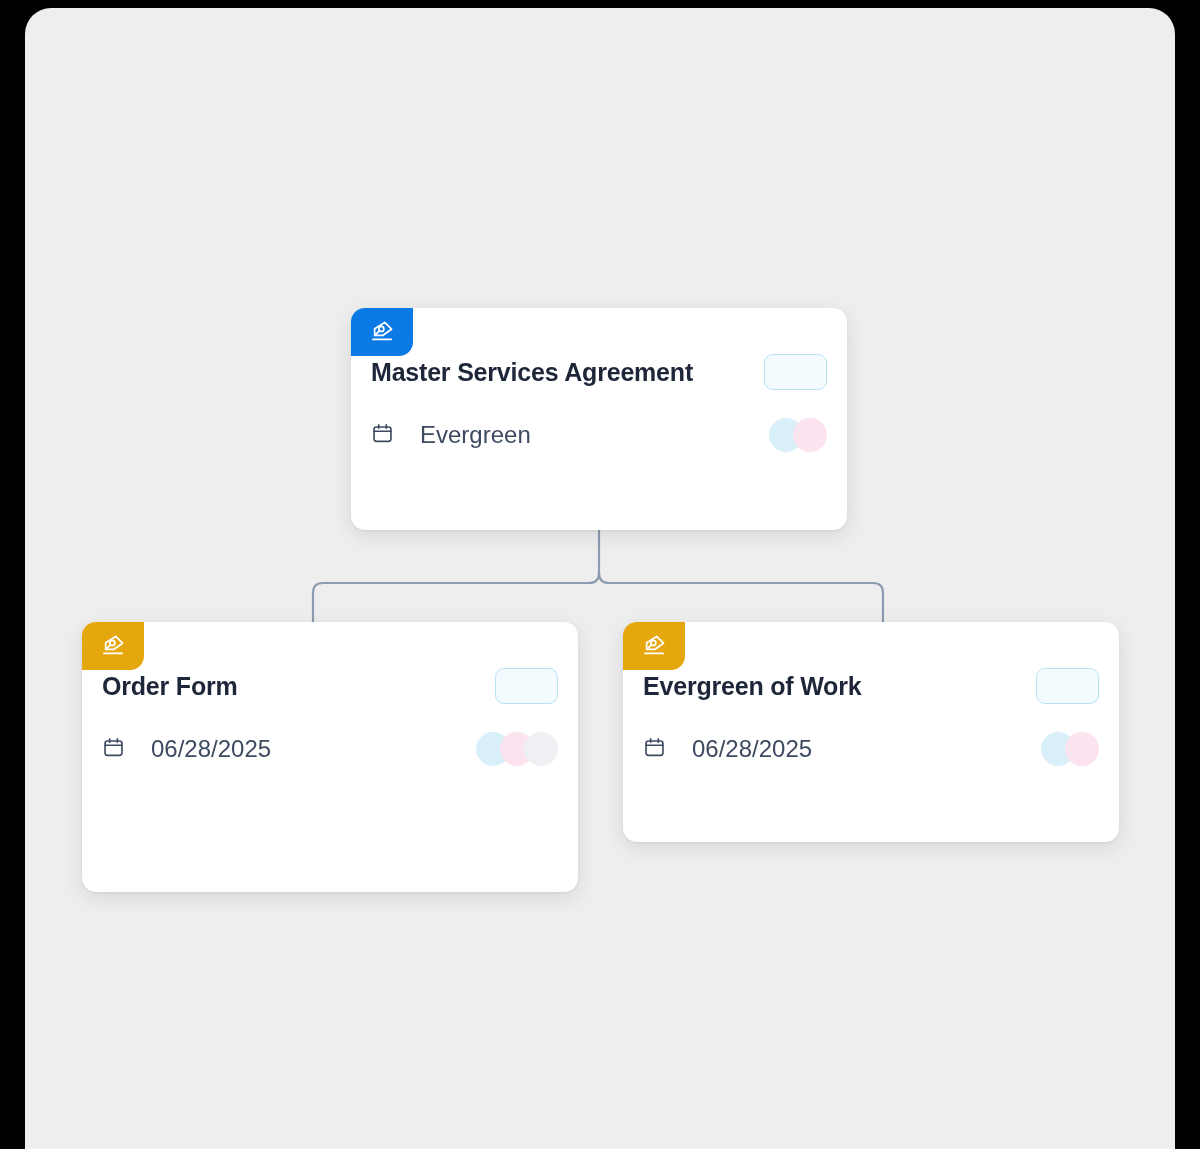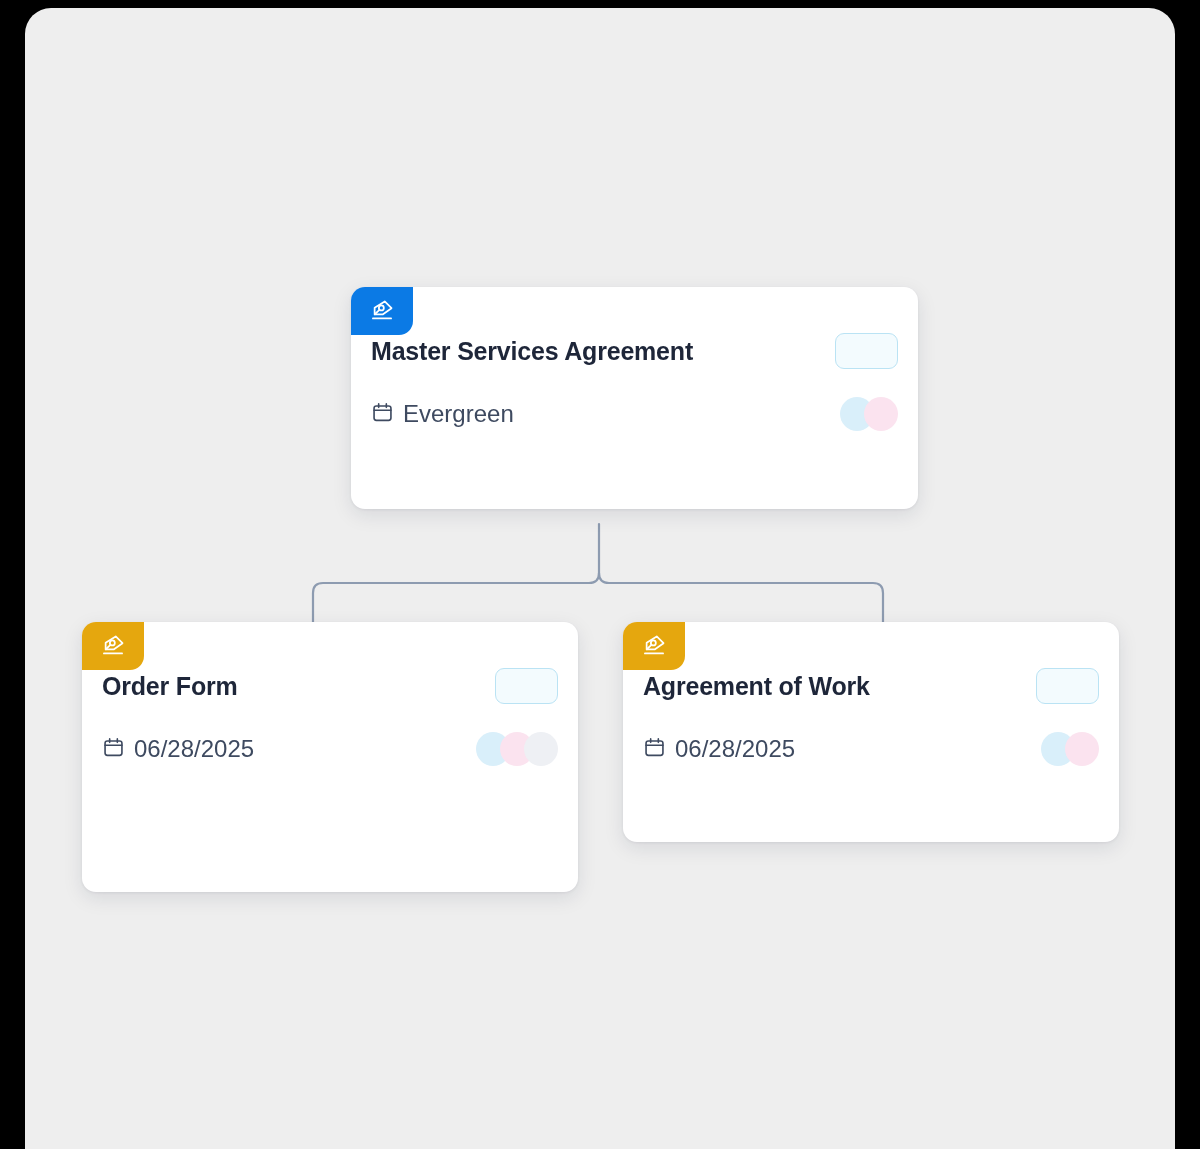--- a/index.html
+++ b/index.html
@@ -101,21 +101,21 @@
     right: 20px;
     top: 110px;
     display: flex;
     align-items: center;
     justify-content: space-between;
   }
 
   .meta-left {
     display: flex;
     align-items: center;
-    gap: 9px;
+    gap: 26px;
   }
 
   .meta-text {
     font-size: 24px;
     color: #3e4a60;
     line-height: 1;
     white-space: nowrap;
   }
 
   .cal-icon { display: block; flex: none; }
@@ -129,22 +129,22 @@
     width: 34px;
     height: 34px;
     border-radius: 50%;
     flex: none;
   }
   .avatars .dot + .dot { margin-left: -10px; }
 
   
   #card-root {
     left: 351px;
-    top: 287px;
-    width: 567px;
+    top: 308px;
+    width: 496px;
     height: 222px;
   }
   #card-order {
     left: 82px;
     top: 622px;
     width: 496px;
     height: 270px;
   }
   #card-sow {
     left: 623px;
@@ -249,21 +249,21 @@
         <svg width="26" height="26" viewBox="0 0 24 24" fill="none" stroke="#ffffff" stroke-width="1.6" stroke-linecap="round" stroke-linejoin="round">
           <path d="M14.5 3.2 L20.8 9.4 L12.6 15.2 L5.2 15.2 L5.2 9.0 Z"></path>
           <circle cx="11.4" cy="9.2" r="2.3"></circle>
           <path d="M9.6 11.0 L5.4 15.0"></path>
           <path d="M3.6 18.9 L20.4 18.9"></path>
         </svg>
       </span>
     </div>
 
     <div class="card-title-row">
-      <div class="card-title">Agreement of Work</div>
+      <div class="card-title">Evergreen of Work</div>
       <div class="pill"></div>
     </div>
 
     <div class="card-meta-row">
       <div class="meta-left">
         <span class="cal-icon">
           <svg width="23" height="23" viewBox="0 0 24 24" fill="none" stroke="#3e4a60" stroke-width="1.7" stroke-linecap="round" stroke-linejoin="round">
             <rect x="3.2" y="5.2" width="17.6" height="15.0" rx="2.4"></rect>
             <path d="M3.2 9.6 L20.8 9.6"></path>
             <path d="M8.0 3.0 L8.0 6.6"></path>

